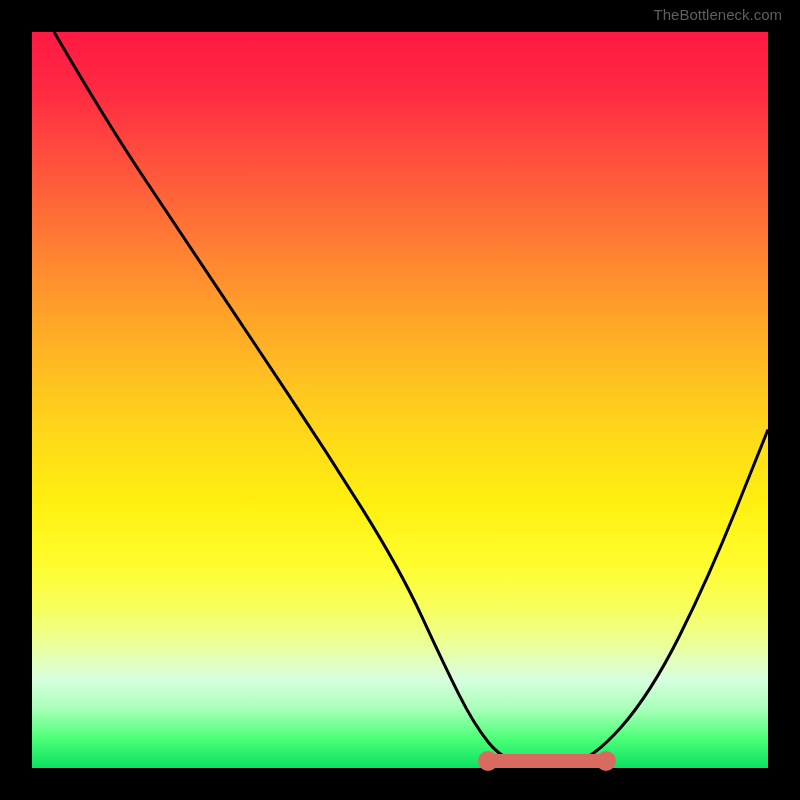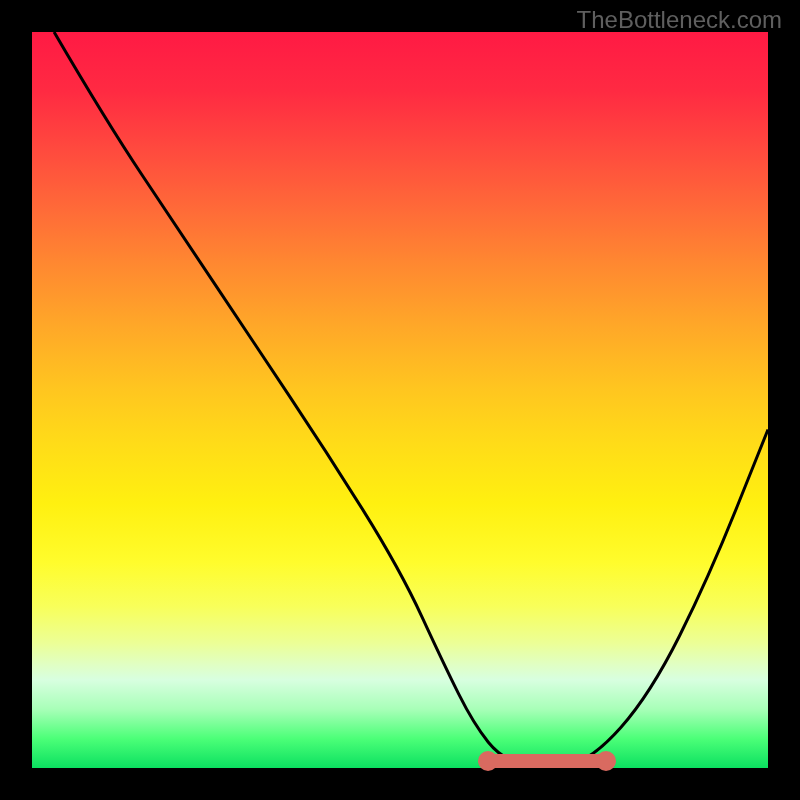--- a/index.html
+++ b/index.html
@@ -47,21 +47,21 @@
       #d8ffe0 88%,
       #a8ffb8 92%,
       #4cff78 96%,
       #0be060 100%
     );
   }
   .watermark {
     position: absolute;
     top: 6px;
     right: 18px;
-    font-size: 24px;
+    font-size: 15px;
     color: #5f5f5f;
     font-weight: 400;
   }
   svg.curve {
     position: absolute;
     inset: 0;
   }
   .marker {
     position: absolute;
     background: #d96a60;

